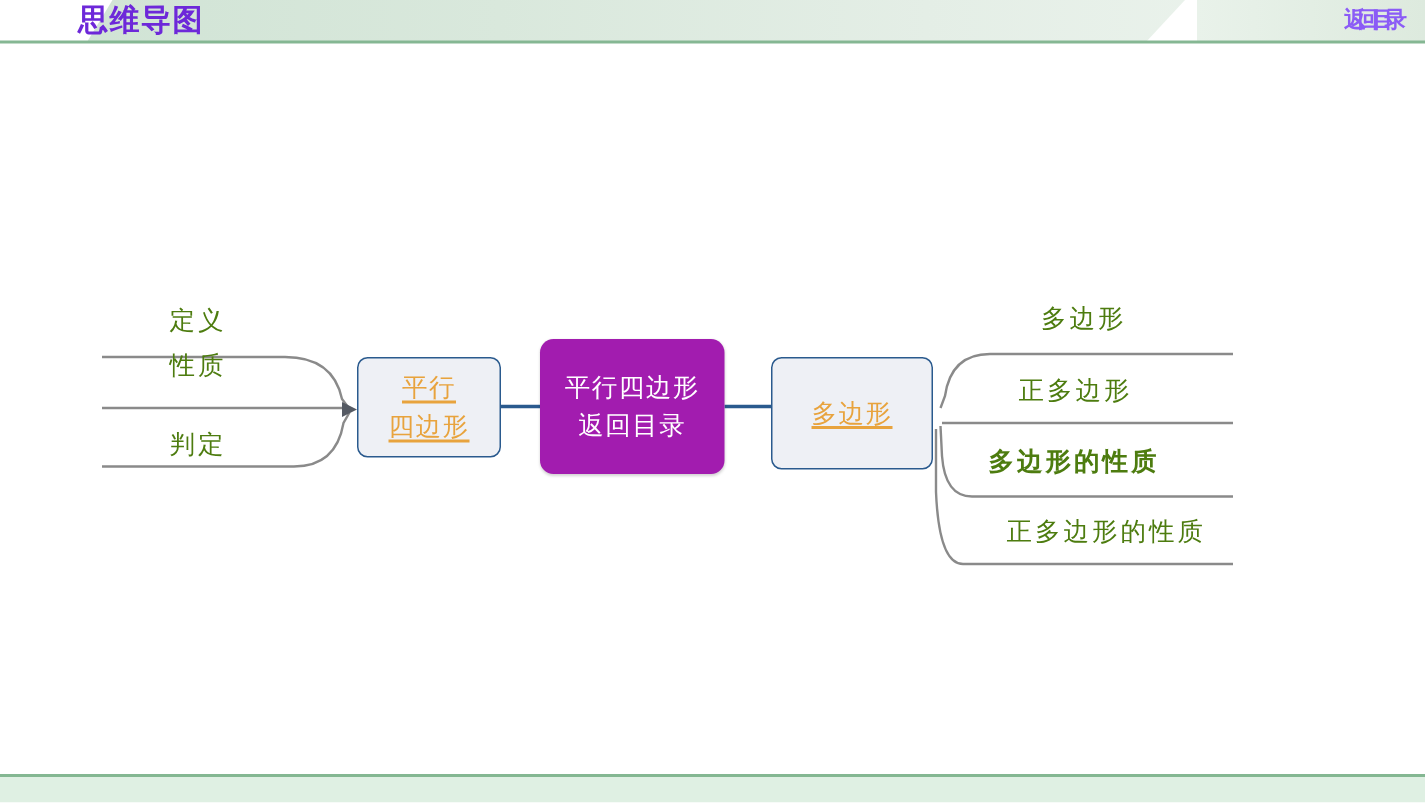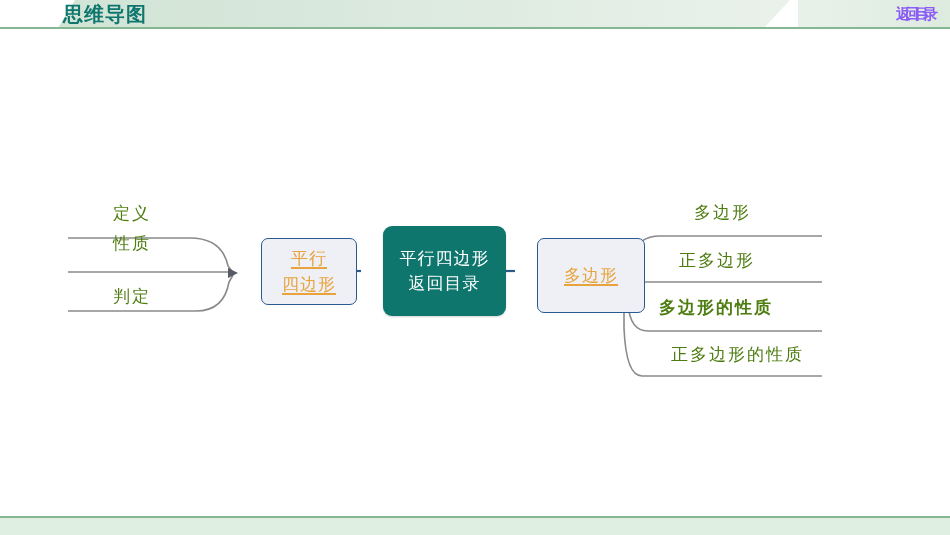--- a/index.html
+++ b/index.html
@@ -44,24 +44,23 @@
     width: 950px;
     height: 2px;
     background: #85b793;
   }
   .header-title {
     position: absolute;
     left: 52px; top: 1px;
     font-family: "Liberation Sans", "DejaVu Sans", sans-serif;
     font-weight: bold;
     font-size: 20px;
-    color: #0f766e;
+    color: #6d28d9;
     letter-spacing: 1px;
     line-height: 26px;
-    margin-left: 11px;
   }
   .header-back {
     position: absolute;
     right: 18px; top: 3px;
     font-family: "Liberation Sans", "DejaVu Sans", sans-serif;
     font-weight: bold;
     font-size: 15px;
     color: #8b5cf6;
     line-height: 22px;
     letter-spacing: -6px;
@@ -91,26 +90,25 @@
   }
 
   
   .node {
     position: absolute;
     box-sizing: border-box;
     display: flex;
     align-items: center;
     justify-content: center;
     text-align: center;
-    margin-left: 23px;
   }
   .node-center {
     left: 360px; top: 198px;
     width: 123px; height: 90px;
-    background: #0f766e;
+    background: #a21caf;
     border-radius: 9px;
     color: #ffffff;
     font-size: 17px;
     line-height: 25px;
     letter-spacing: 1px;
     box-shadow: 0 1px 2px rgba(0,0,0,0.18);
   }
   .node-sub {
     background: #eef0f5;
     border: 1.6px solid #2a5a8e;

